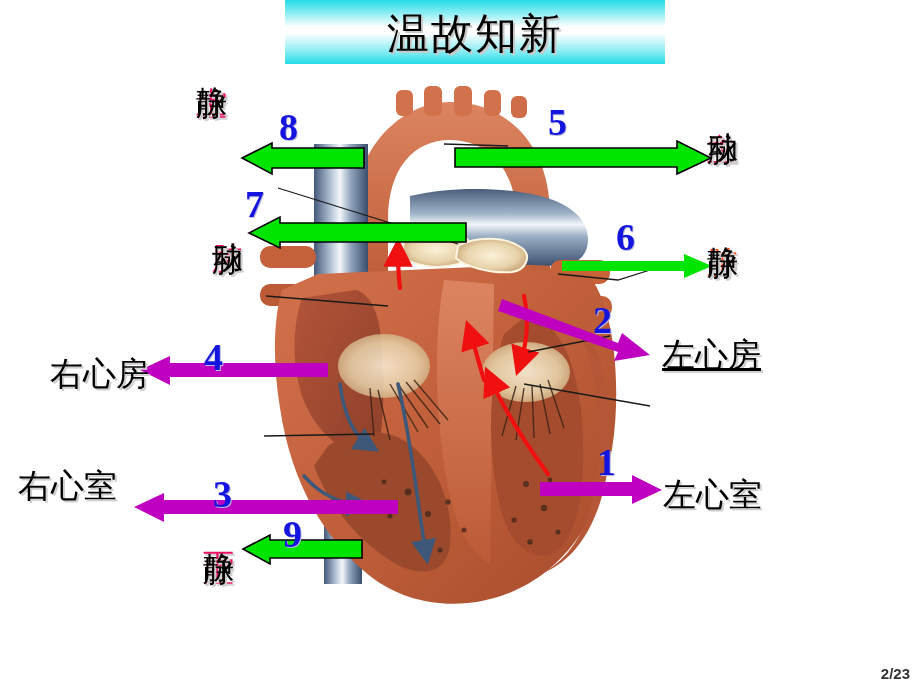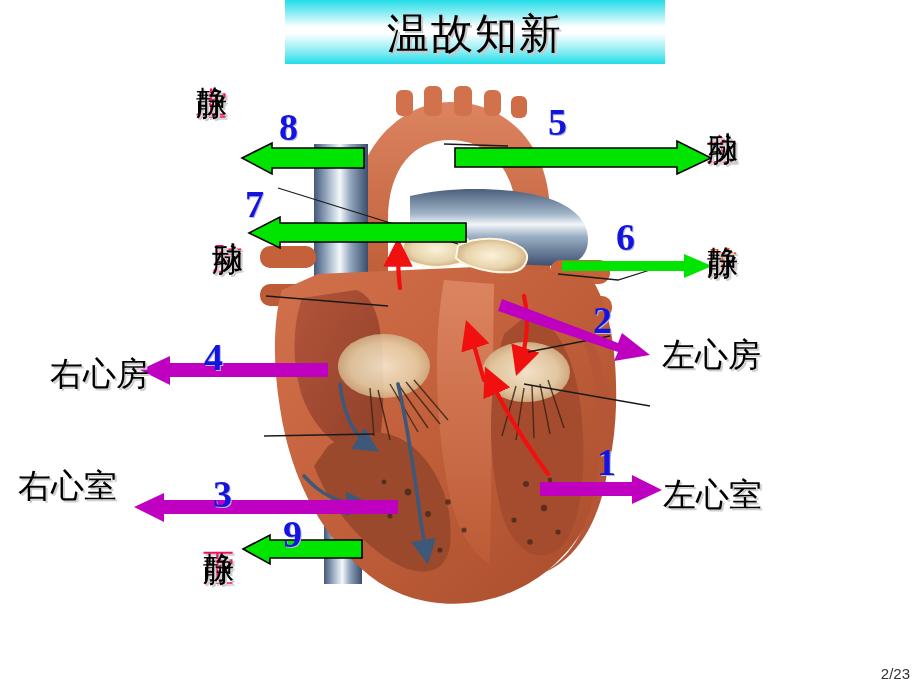--- a/index.html
+++ b/index.html
@@ -33,21 +33,21 @@
 
   
   .num{position:absolute;font-size:38px;font-weight:bold;color:#1414E0;
        text-shadow:1px 1px 0 #b9b9d8;}
 
   
   .arrow-svg{position:absolute;overflow:visible;}
 
   
   #page-number{position:absolute;right:10px;bottom:8px;font-size:15px;color:#333;
-       font-family:"Liberation Sans",sans-serif;}
+       font-family:"Liberation Sans",sans-serif;font-weight:bold;}
 </style>
 </head>
 <body>
 
 <div id="title-banner"></div>
 <div id="title-text">温故知新</div>
 
 <div id="heart-figure">
   <svg class="hsvg" width="400" height="530" viewBox="0 0 400 530">
     <defs>
@@ -259,16 +259,16 @@
 <div class="vlabel" style="left:707px;top:108px;">
   <span class="hi">主</span><span class="rest">动脉</span>
 </div>
 
 <div class="vlabel" style="left:707px;top:222px;">
   <span class="hi-o">肺</span><span class="rest">静脉</span>
 </div>
 
 <div class="hlabel" style="left:38px;top:352px;margin-left:12px;">右心房</div>
 <div class="hlabel" style="left:18px;top:464px;">右心室</div>
-<div class="hlabel" style="left:662px;top:333px;">左心房</div>
+<div class="hlabel" style="left:662px;top:333px;text-decoration:underline;">左心房</div>
 <div class="hlabel" style="left:663px;top:473px;text-align:right;">左心室</div>
 
 <div id="page-number">2/23</div>
 
 </body></html>

